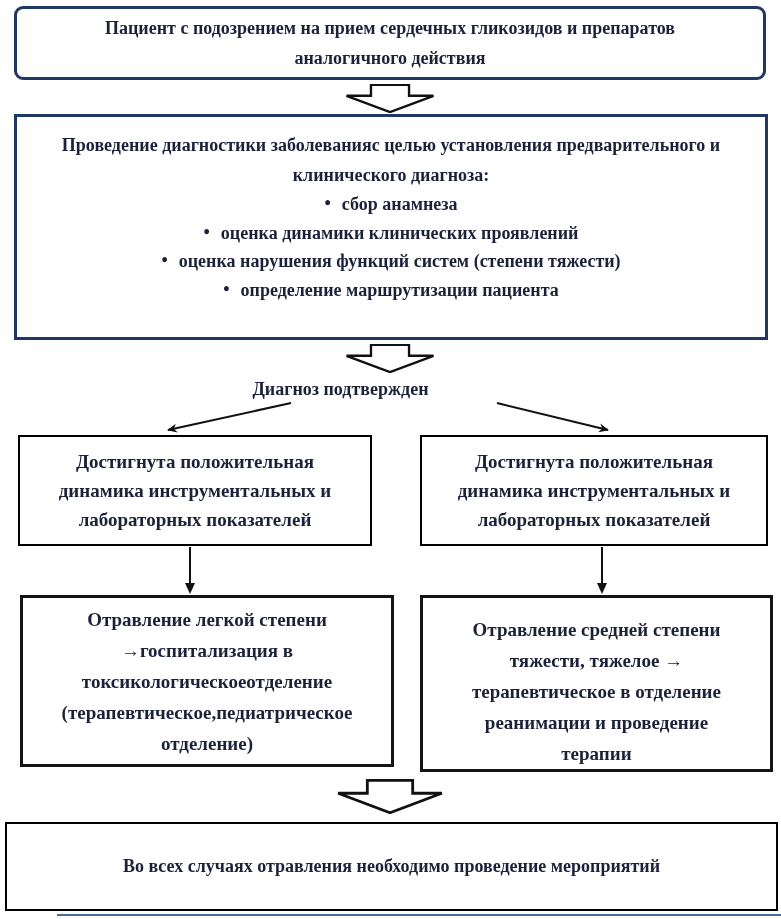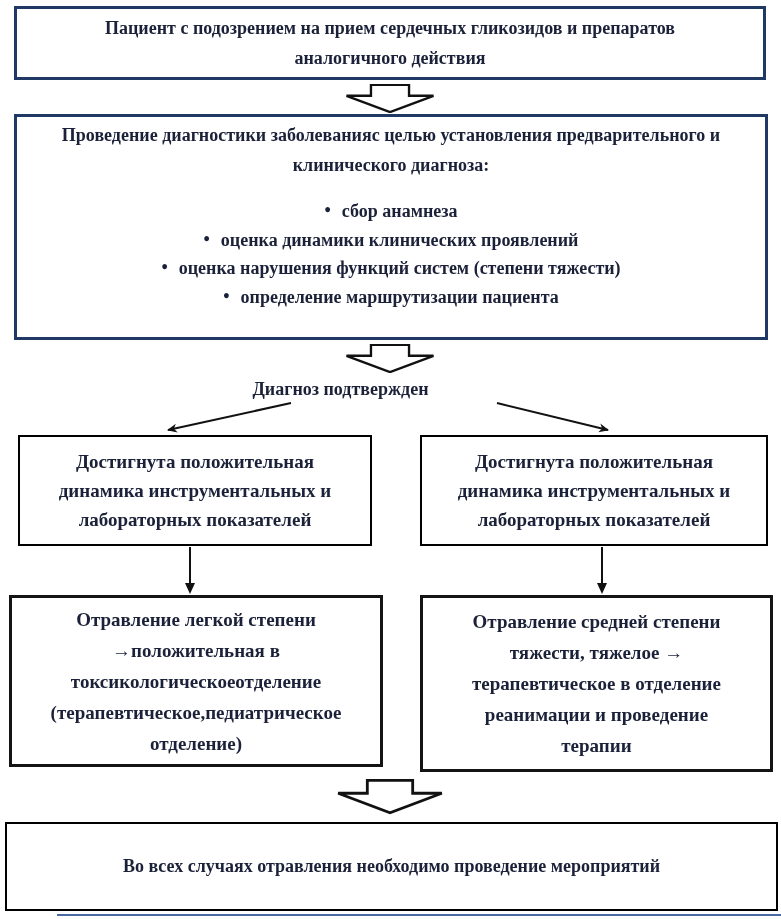--- a/index.html
+++ b/index.html
@@ -19,37 +19,37 @@
     display:flex;
     flex-direction:column;
     align-items:center;
     justify-content:center;
     text-align:center;
   }
   .blue-border{border:3px solid #1f3864;}
   .black-border-2{border:2px solid #000000;}
   .black-border-3{border:3px solid #141414;}
 
-  .box-patient{left:14px;top:6px;width:752px;height:74px;font-size:18px;line-height:30px;padding:0 24px;}
-  .box-diagnostics{left:14px;top:114px;width:754px;height:226px;font-size:18px;justify-content:flex-start;padding-top:3px;}
+  .box-patient{left:14px;top:6px;width:752px;height:74px;font-size:18px;line-height:30px;padding:0 24px;border-radius:9px;}
+  .box-diagnostics{left:14px;top:114px;width:754px;height:226px;font-size:18px;justify-content:flex-start;padding-top:13px;}
   .diag-header div{line-height:30px;}
-  .diag-bullets{margin-top:17px;}
+  .diag-bullets{}
   .bullet-line{line-height:28.5px;}
   .bullet-dot{display:inline-block;margin-right:11px;transform:translateY(-1px);}
 
   .confirmed-label{
     position:absolute;left:0;top:377px;width:681px;
     text-align:center;font-size:18px;line-height:24px;
   }
 
   .box-dyn-left{left:18px;top:435px;width:354px;height:111px;font-size:19px;line-height:29px;}
   .box-dyn-right{left:420px;top:435px;width:348px;height:111px;font-size:19px;line-height:29px;}
 
-  .box-outcome-left{left:9px;top:595px;width:374px;height:172px;font-size:19px;line-height:31px;padding:0 12px;}
-  .box-outcome-right{left:420px;top:595px;width:353px;height:177px;font-size:19px;line-height:31px;padding:0 24px;}
+  .box-outcome-left{left:20px;top:595px;width:374px;height:172px;font-size:19px;line-height:31px;padding:0 12px;}
+  .box-outcome-right{left:420px;top:595px;width:353px;height:177px;font-size:19px;line-height:31px;padding:0 24px;justify-content:flex-end;}
 
   .box-bottom{left:5px;top:822px;width:773px;height:89px;font-size:18px;line-height:29px;padding:0 8px;border-width:2.5px;}
 
   .arrow-abs{position:absolute;}
   .misspelled{
     text-decoration:underline;
     text-decoration-style:wavy;
     text-decoration-color:#e03535;
     text-decoration-thickness:1px;
     text-underline-offset:3px;
@@ -125,21 +125,21 @@
     <line x1="7" y1="0" x2="7" y2="38" stroke="#111111" stroke-width="2"></line>
     <polygon points="7,47 2,36 12,36" fill="#111111"></polygon>
   </svg>
   <svg class="arrow-abs" style="left:595px;top:547px;" width="14" height="48" viewBox="0 0 14 48">
     <line x1="7" y1="0" x2="7" y2="38" stroke="#111111" stroke-width="2"></line>
     <polygon points="7,47 2,36 12,36" fill="#111111"></polygon>
   </svg>
 
   <div class="box black-border-3 box-outcome-left">
     <div>Отравление легкой степени</div>
-    <div>→положительная в</div>
+    <div>→госпитализация в</div>
     <div>токсикологическоеотделение</div>
     <div>(терапевтическое,педиатрическое</div>
     <div>отделение)</div>
   </div>
   <div class="box black-border-3 box-outcome-right">
     <div>Отравление средней степени</div>
     <div>тяжести, тяжелое →</div>
     <div>терапевтическое в отделение</div>
     <div>реанимации и проведение</div>
     <div>терапии</div>

